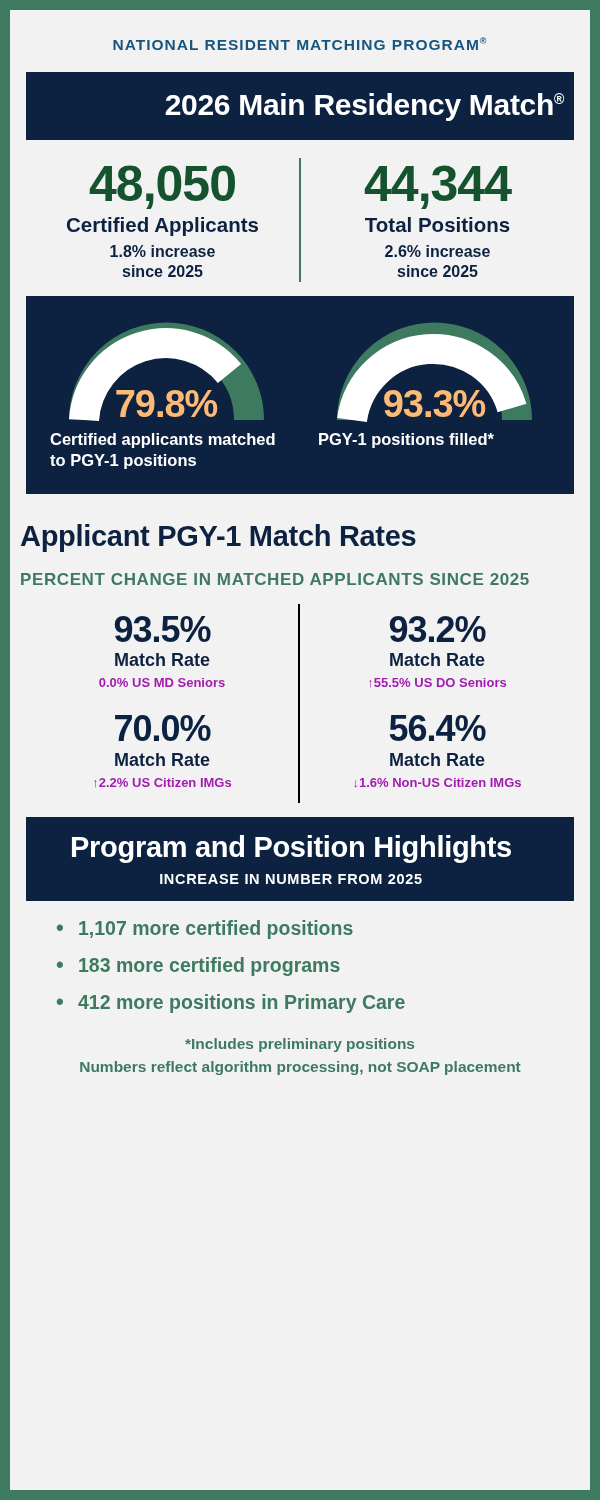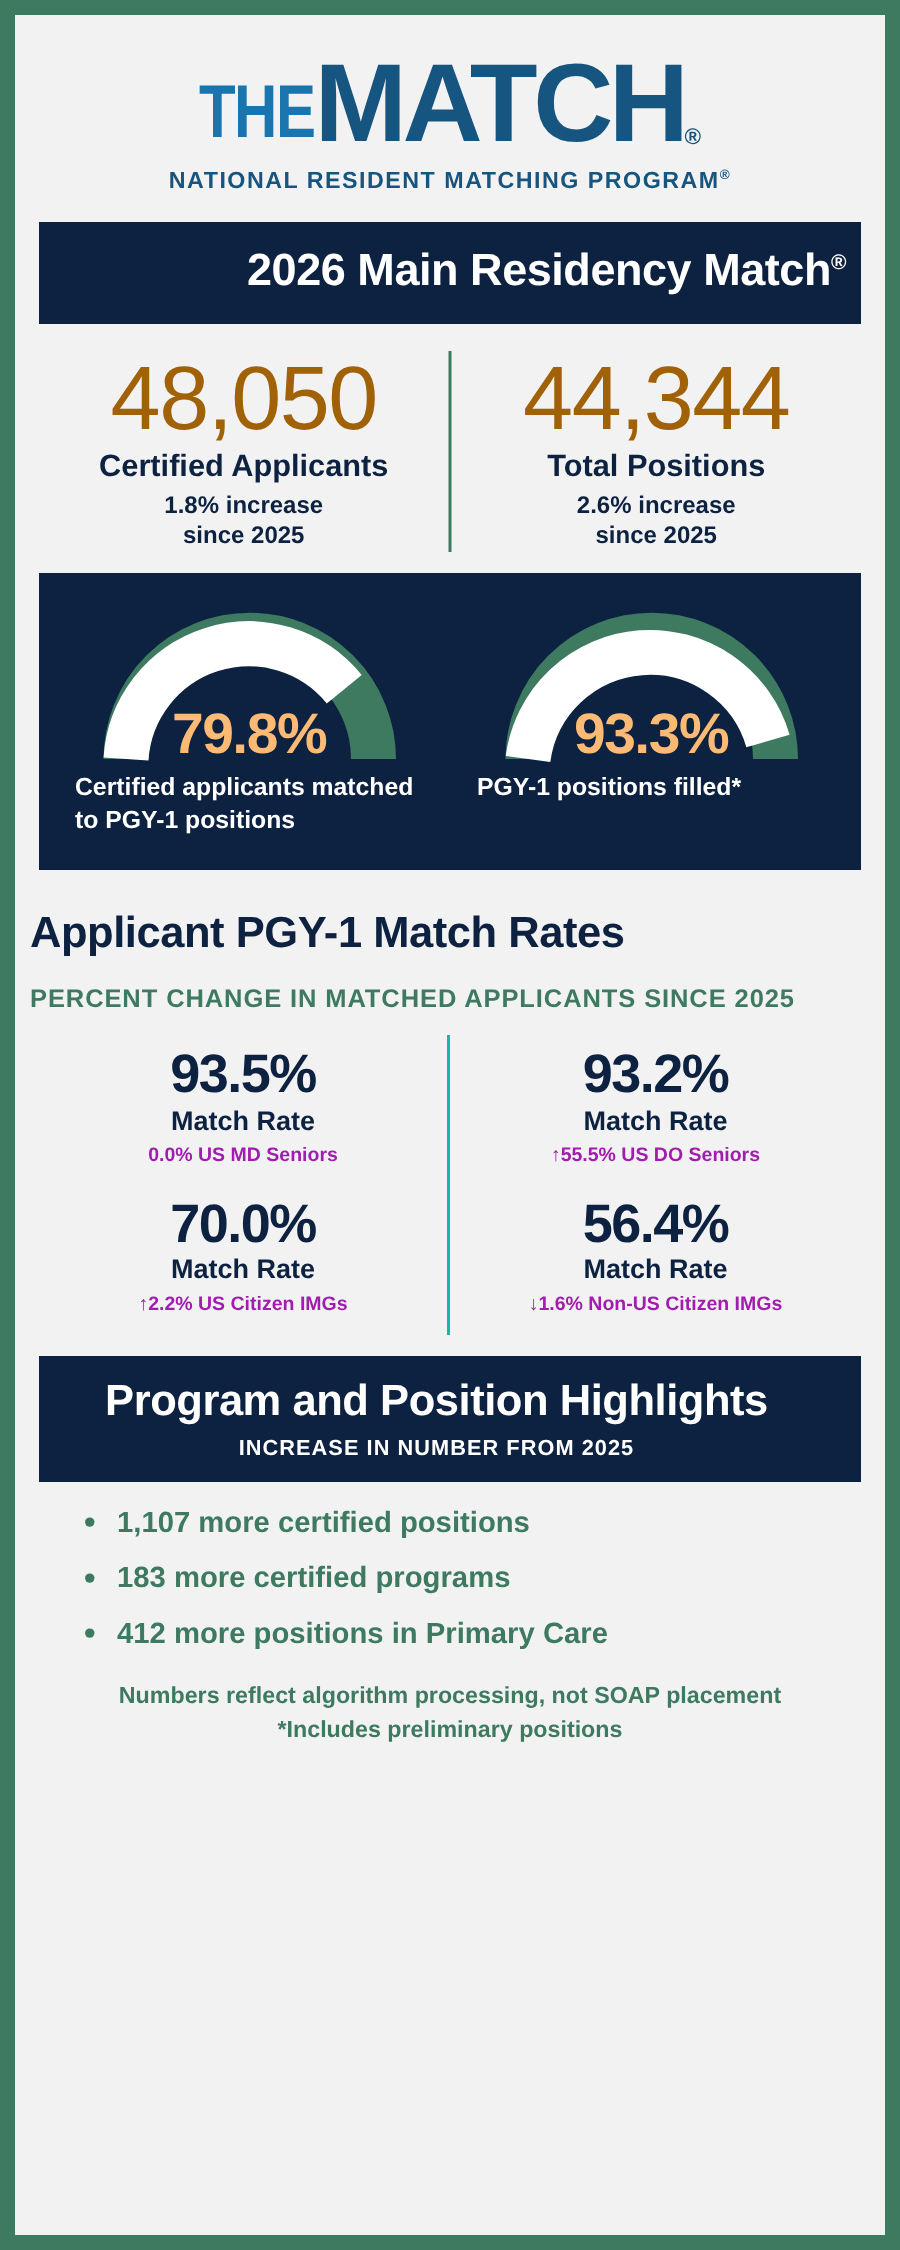--- a/index.html
+++ b/index.html
@@ -110,23 +110,23 @@
   }
   .top-stat {
     flex: 1;
     text-align: center;
     padding: 0 6px;
   }
   .top-stat.left {
     border-right: 2px solid #3d7a60;
   }
   .top-stat .big {
-    font-size: 60px;
-    font-weight: normal;
-    color: #a16207;
+    font-size: 50px;
+    font-weight: bold;
+    color: #14532d;
     line-height: 1.05;
     letter-spacing: -1px;
   }
   .top-stat .lab {
     font-size: 20.5px;
     font-weight: bold;
     color: #0d2141;
     margin-top: 2px;
   }
   .top-stat .sub {
@@ -204,21 +204,21 @@
     box-sizing: border-box;
     position: relative;
   }
   .rate-cell {
     width: 50%;
     box-sizing: border-box;
     text-align: center;
     padding: 6px 8px 12px 8px;
   }
   .rate-cell.bl {
-    border-right: 2px solid #14b8a6;
+    border-right: 2px solid #000000;
   }
   .rate-cell .pct {
     font-size: 36px;
     font-weight: bold;
     color: #0d2141;
     letter-spacing: -1px;
     line-height: 1.1;
   }
   .rate-cell .mr {
     font-size: 18px;
@@ -286,23 +286,20 @@
     margin-top: 5px;
   }
 </style>
 </head>
 <body>
 
 <div class="page">
   <div class="sheet">
 
     <div class="logo-area">
-      <div class="logo-main">
-        <span class="logo-the">THE</span><span class="logo-match">MATCH</span><span class="logo-reg">®</span>
-      </div>
       <div class="logo-sub">
         <span>NATIONAL RESIDENT MATCHING PROGRAM</span><span class="logo-reg2">®</span>
       </div>
     </div>
 
     <div class="title-bar">
       <div class="t">
         <span>2026 Main Residency Match</span><sup>®</sup>
       </div>
     </div>
@@ -381,18 +378,18 @@
       <div class="h">Program and Position Highlights</div>
       <div class="sh">INCREASE IN NUMBER FROM 2025</div>
     </div>
     <ul class="hl-list">
       <li>1,107 more certified positions</li>
       <li>183 more certified programs</li>
       <li>412 more positions in Primary Care</li>
     </ul>
 
     <div class="footnotes">
+      <div>*Includes preliminary positions</div>
       <div>Numbers reflect algorithm processing, not SOAP placement</div>
-      <div>*Includes preliminary positions</div>
     </div>
 
   </div>
 </div>
 
 </body></html>

